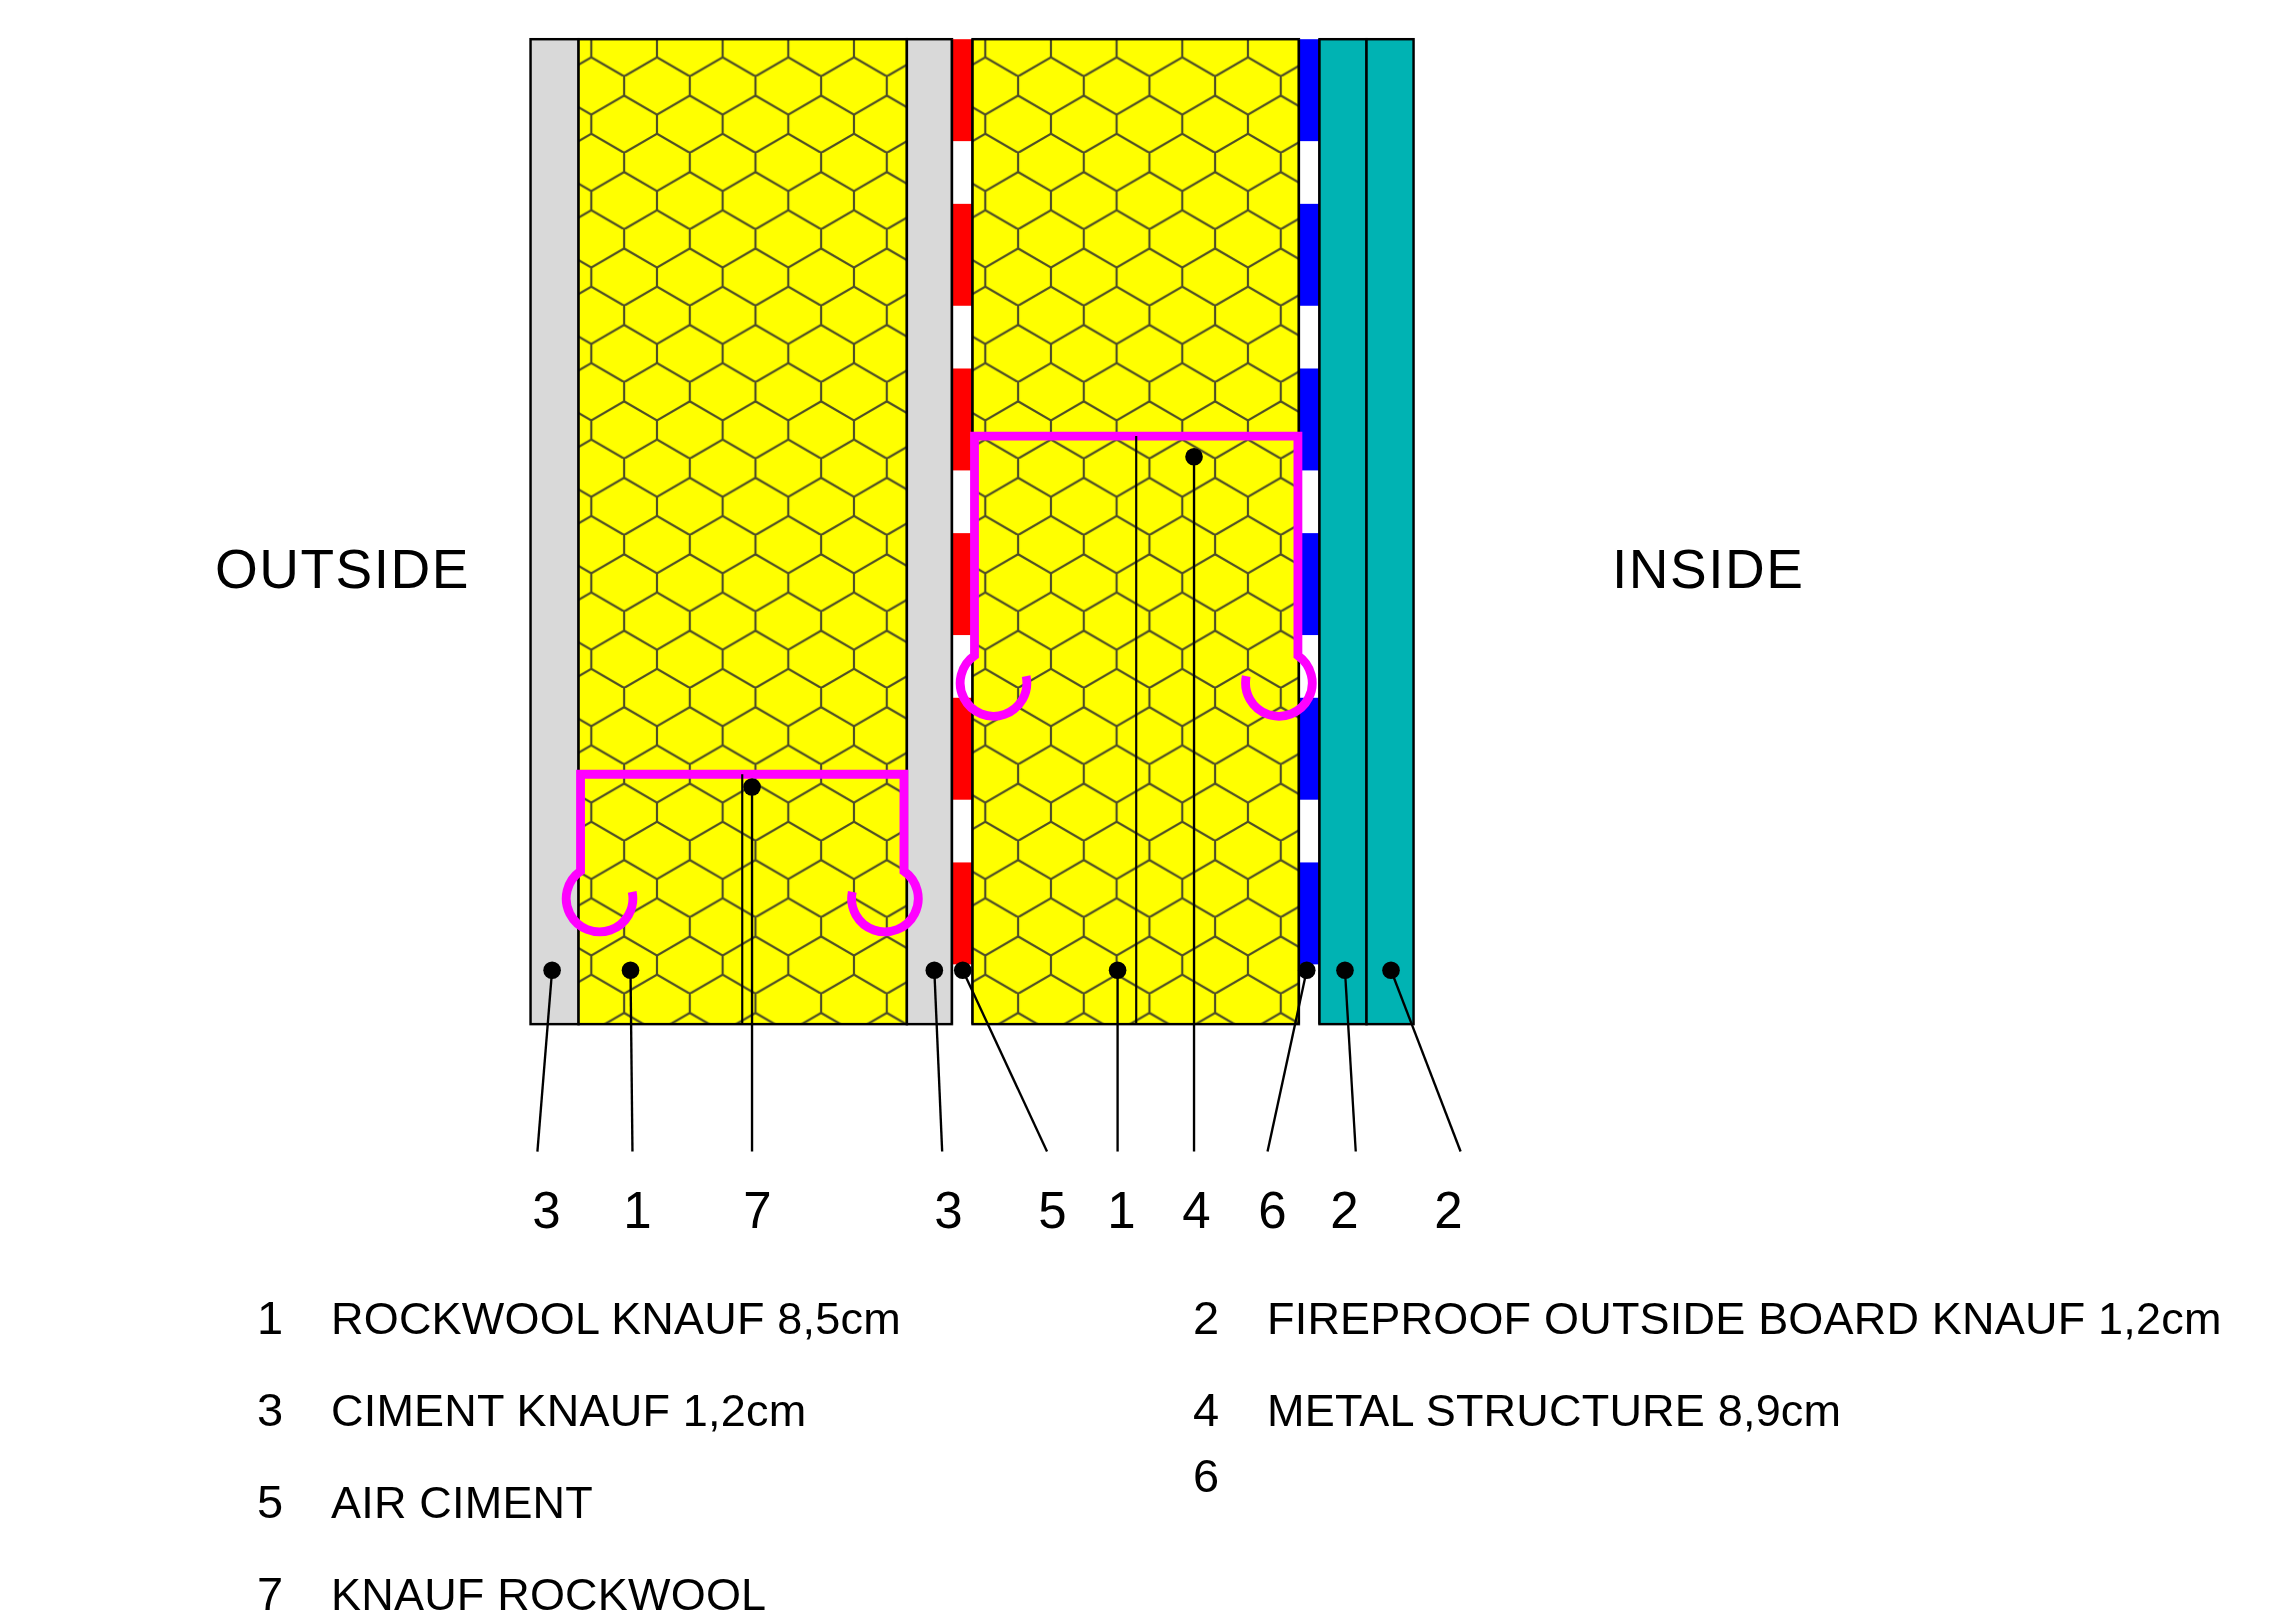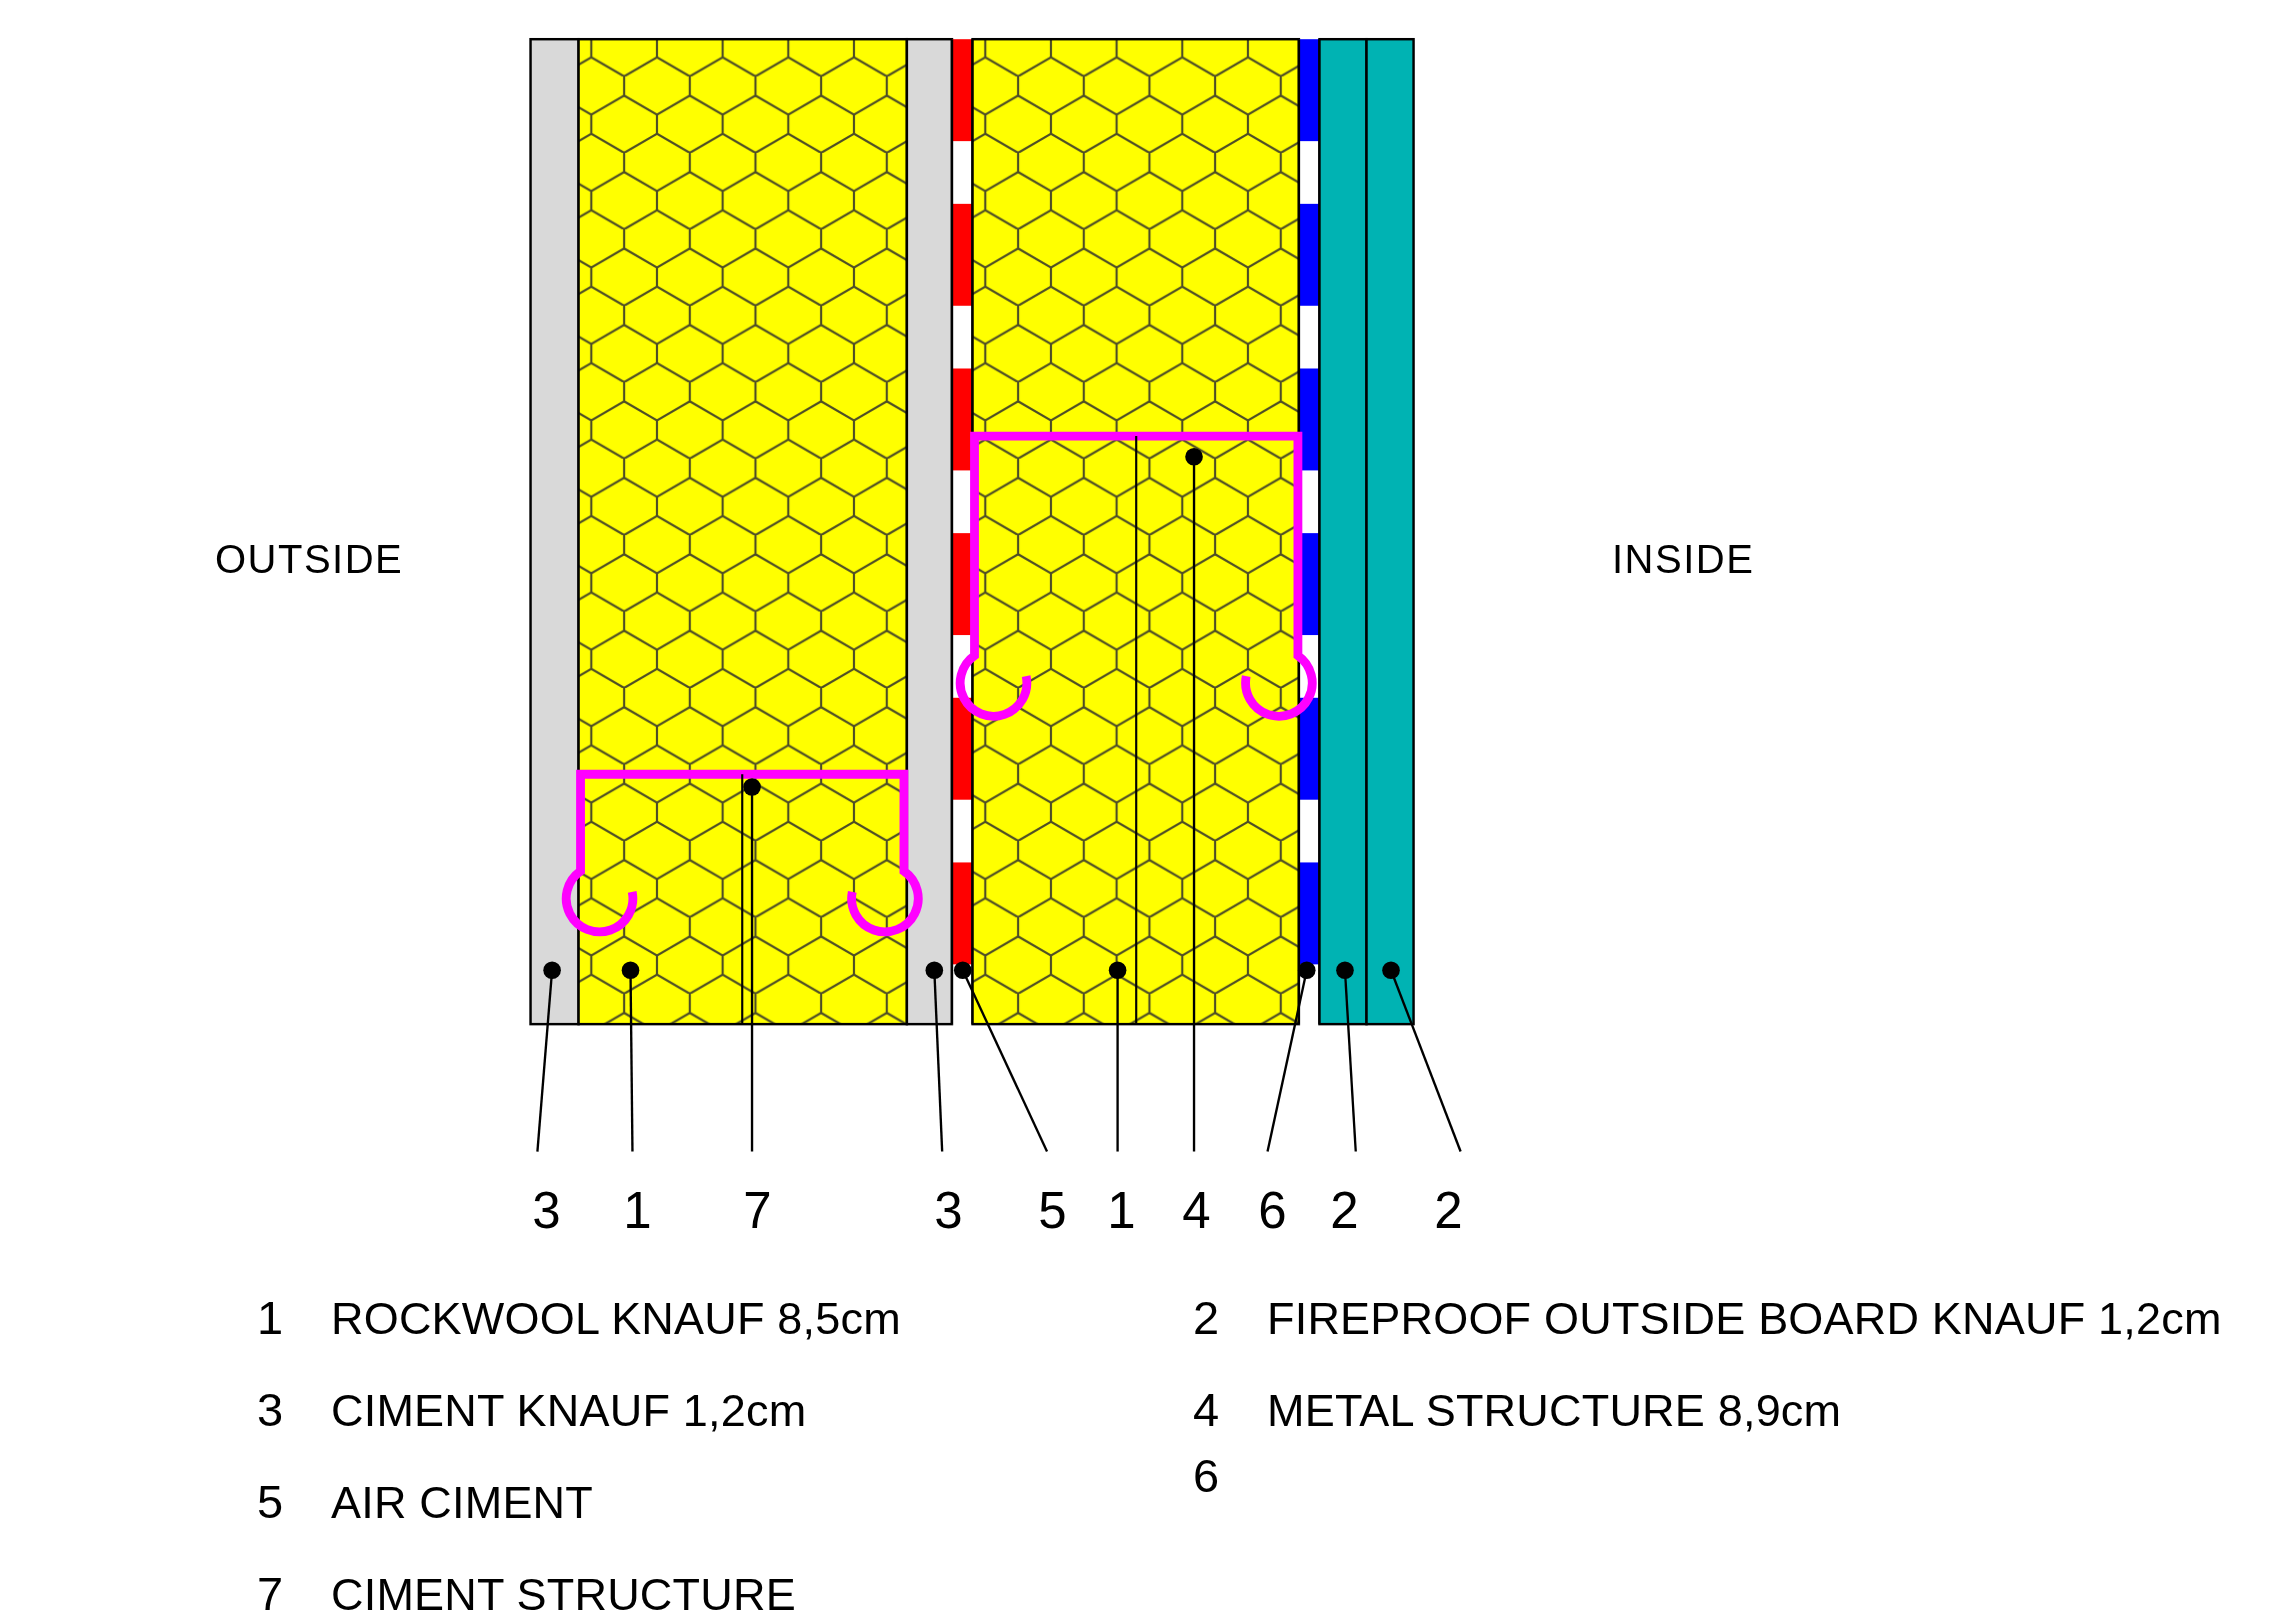--- a/index.html
+++ b/index.html
@@ -9,21 +9,21 @@
     font-family:"Liberation Sans", sans-serif;
     color:#000000;
     overflow:hidden;
     position:relative;
   }
   #root{position:absolute;left:0;top:0;width:2293px;height:1620px;}
   .svg-stage{position:absolute;left:0;top:0;width:2293px;height:1620px;}
 
   .side-label{
     position:absolute;
-    font-size:40px;
+    font-size:55px;
     letter-spacing:1.5px;
     color:#000;
     white-space:nowrap;
     font-family:"Liberation Sans", sans-serif;
   }
   #label-outside{left:215px;top:537px;}
   #label-inside{left:1580px;top:537px;margin-left:32px;}
 
   .callout-num{
     position:absolute;
@@ -191,21 +191,21 @@
         <div class="legend-row">
           <div class="legend-key">3</div>
           <div class="legend-text">CIMENT  KNAUF 1,2cm</div>
         </div>
         <div class="legend-row">
           <div class="legend-key">5</div>
           <div class="legend-text">AIR CIMENT</div>
         </div>
         <div class="legend-row">
           <div class="legend-key">7</div>
-          <div class="legend-text">CIMENT STRUCTURE</div>
+          <div class="legend-text">KNAUF ROCKWOOL</div>
         </div>
       </div>
     <div class="legend-col" id="legend-col-right">
         <div class="legend-row">
           <div class="legend-key">2</div>
           <div class="legend-text">FIREPROOF OUTSIDE BOARD KNAUF 1,2cm</div>
         </div>
         <div class="legend-row">
           <div class="legend-key">4</div>
           <div class="legend-text">METAL STRUCTURE 8,9cm</div>

